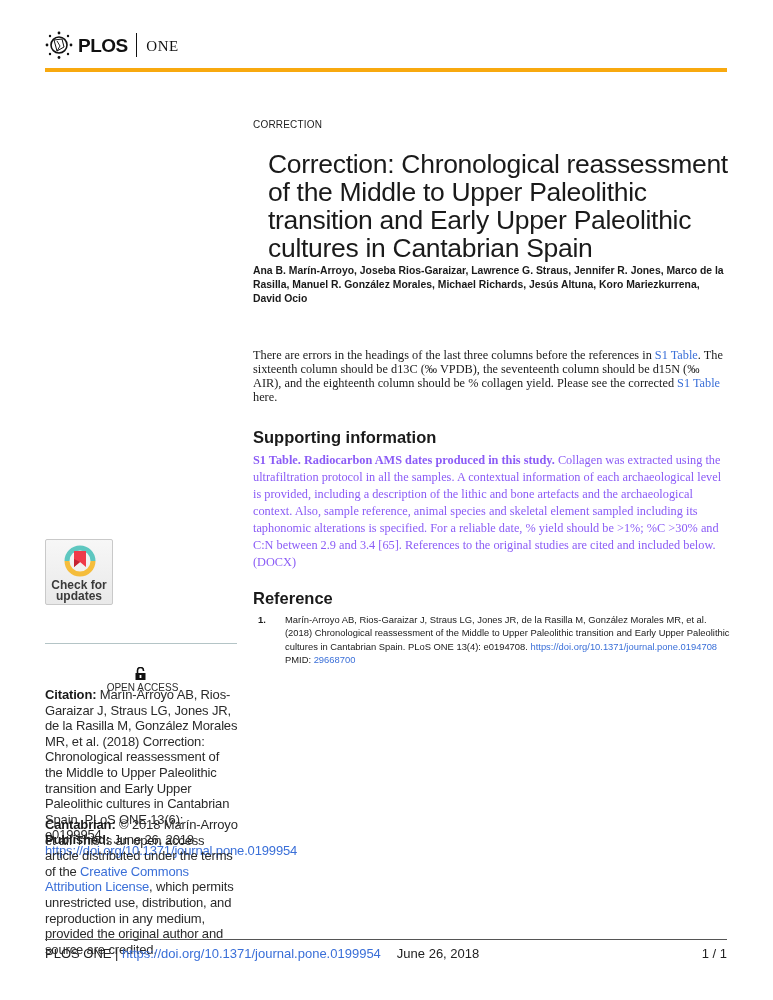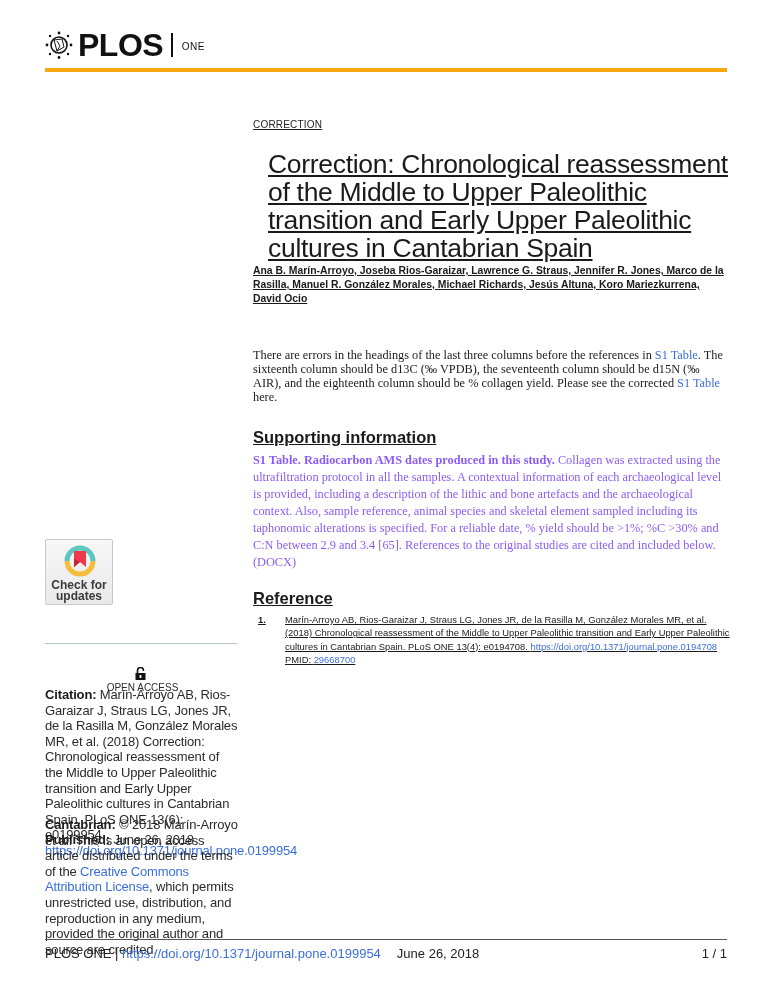--- a/index.html
+++ b/index.html
@@ -1,26 +1,26 @@
 <!DOCTYPE html>
 <html><head>
 <meta charset="utf-8">
 <style>
   html, body { margin: 0; padding: 0; background: #ffffff; }
   body { width: 773px; height: 1000px; position: relative; overflow: hidden; color: #1a1a1a; }
-  .sans { font-family: "Liberation Sans", "DejaVu Sans", sans-serif; text-decoration: underline; }
+  .sans { font-family: "Liberation Sans", "DejaVu Sans", sans-serif; }
   .serif { font-family: "Liberation Serif", "DejaVu Serif", serif; }
   a, .link { color: #3a6fd8; text-decoration: none; }
 
   
   .logo { position: absolute; left: 44px; top: 30px; height: 30px; display: flex; align-items: center; }
   .logo svg { display: block; }
-  .logo-plos { font-family: "Liberation Sans", sans-serif; font-weight: 700; font-size: 32px; letter-spacing: -0.5px; color: #111; margin-left: 4px; line-height: 1; }
+  .logo-plos { font-family: "Liberation Sans", sans-serif; font-weight: 700; font-size: 19px; letter-spacing: -0.5px; color: #111; margin-left: 4px; line-height: 1; }
   .logo-sep { width: 1.5px; height: 24px; background: #111; margin: 0 9px 0 8px; }
-  .logo-one { font-family: Liberation Sans, sans-serif; font-size: 10px; letter-spacing: 0.6px; color: #111; margin-top: 2px; }
+  .logo-one { font-family: Liberation Serif, serif; font-size: 15px; letter-spacing: 0.6px; color: #111; margin-top: 2px; }
   .orange-rule { position: absolute; left: 45px; top: 68px; width: 682px; height: 4px; background: #f8a90f; }
 
   
   .main { position: absolute; left: 253px; width: 476px; }
   .kicker { top: 119px; font-size: 10px; letter-spacing: 0.2px; color: #222; }
   .title { top: 135px; font-size: 26.5px; line-height: 28px; font-weight: 400; color: #1a1a1a; margin: 15px; letter-spacing: -0.3px; }
   .authors { top: 264px; font-size: 10.4px; line-height: 14px; font-weight: 700; color: #1a1a1a; }
   .body-text { top: 348px; font-size: 12.3px; line-height: 14px; color: #1a1a1a; }
   .h2 { font-size: 16.5px; font-weight: 700; margin: 0; color: #1a1a1a; }
   .si-head { top: 428px; }

